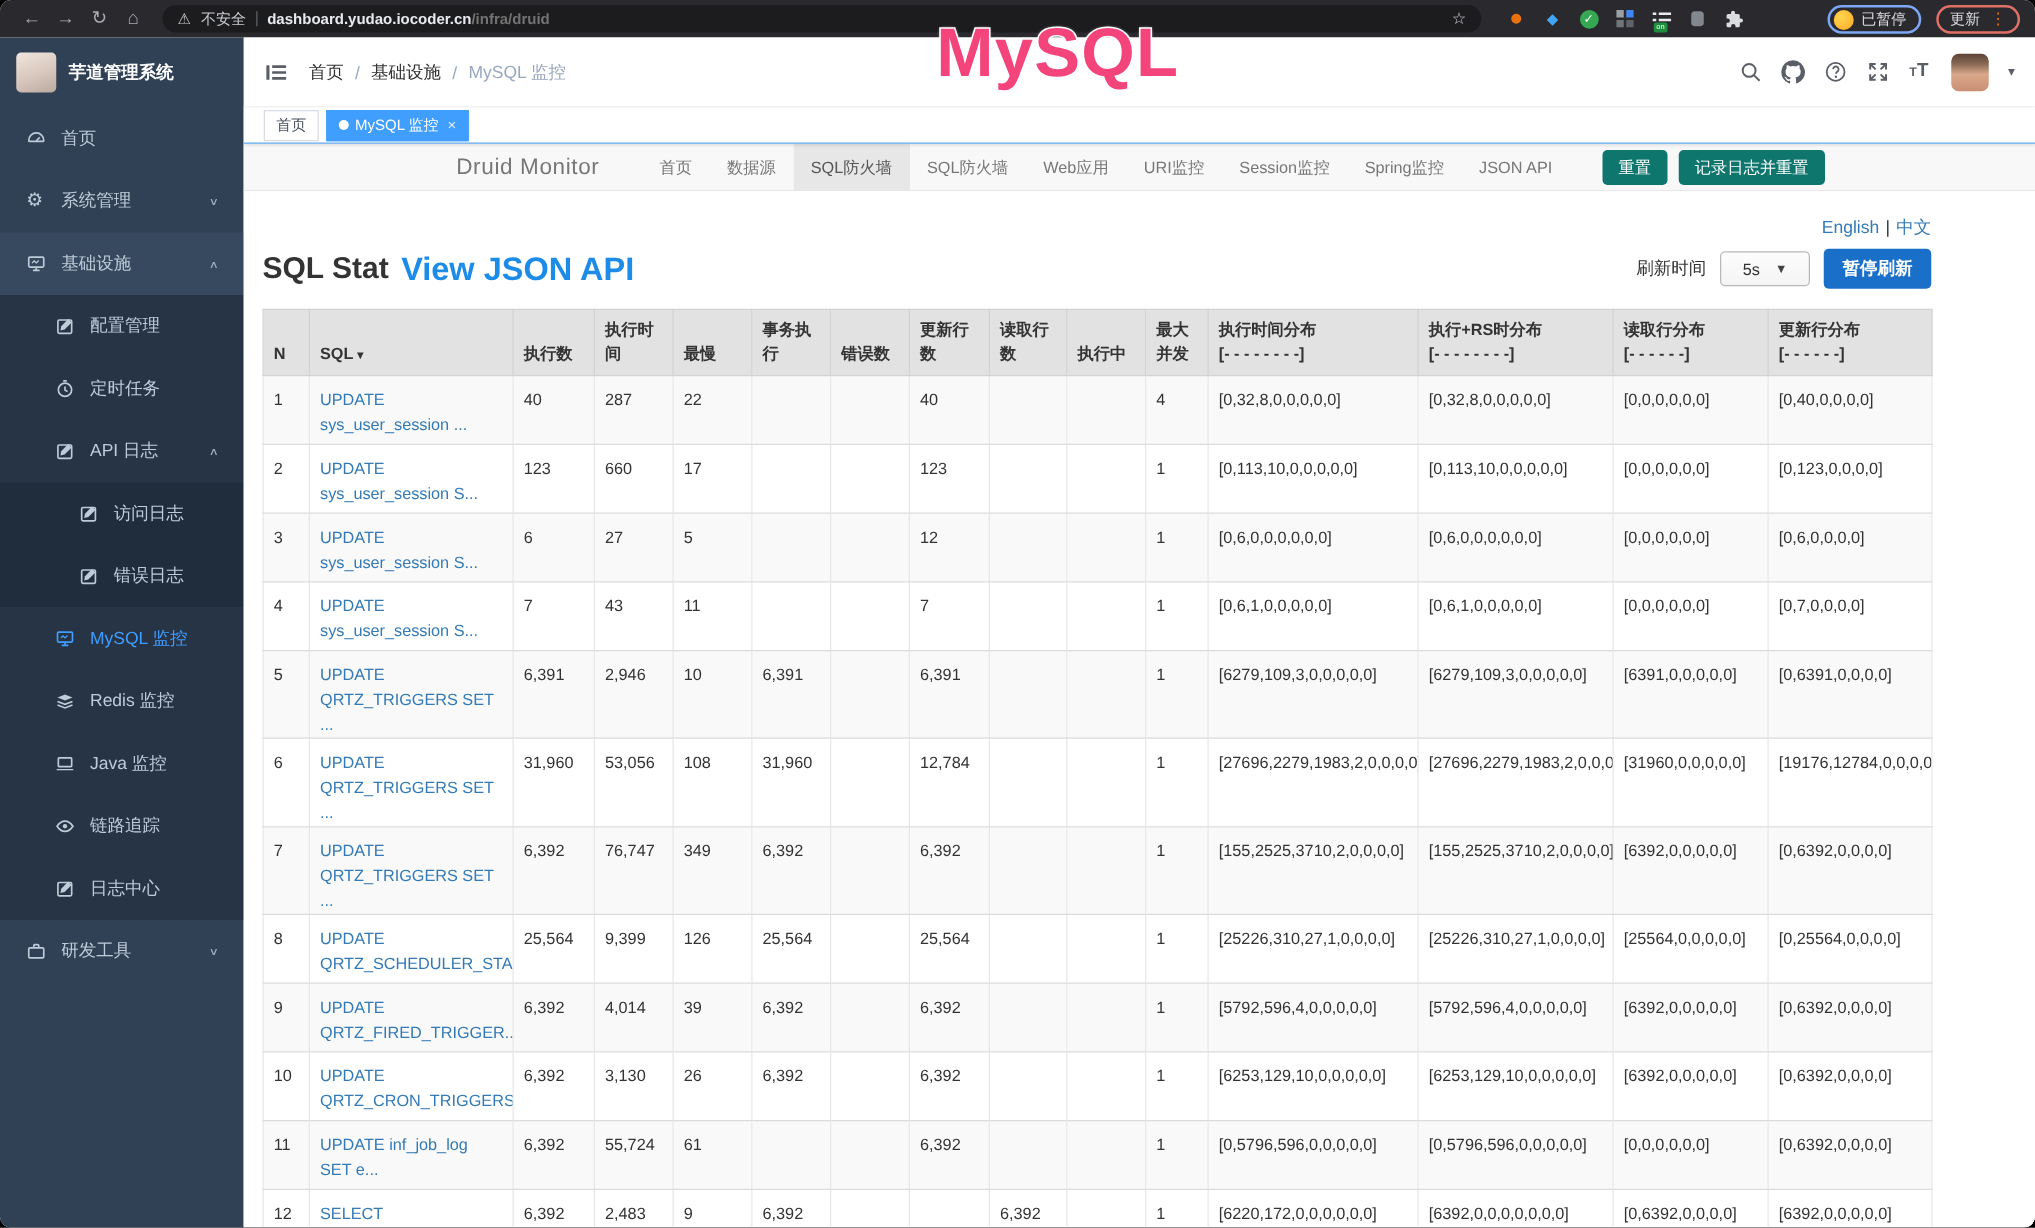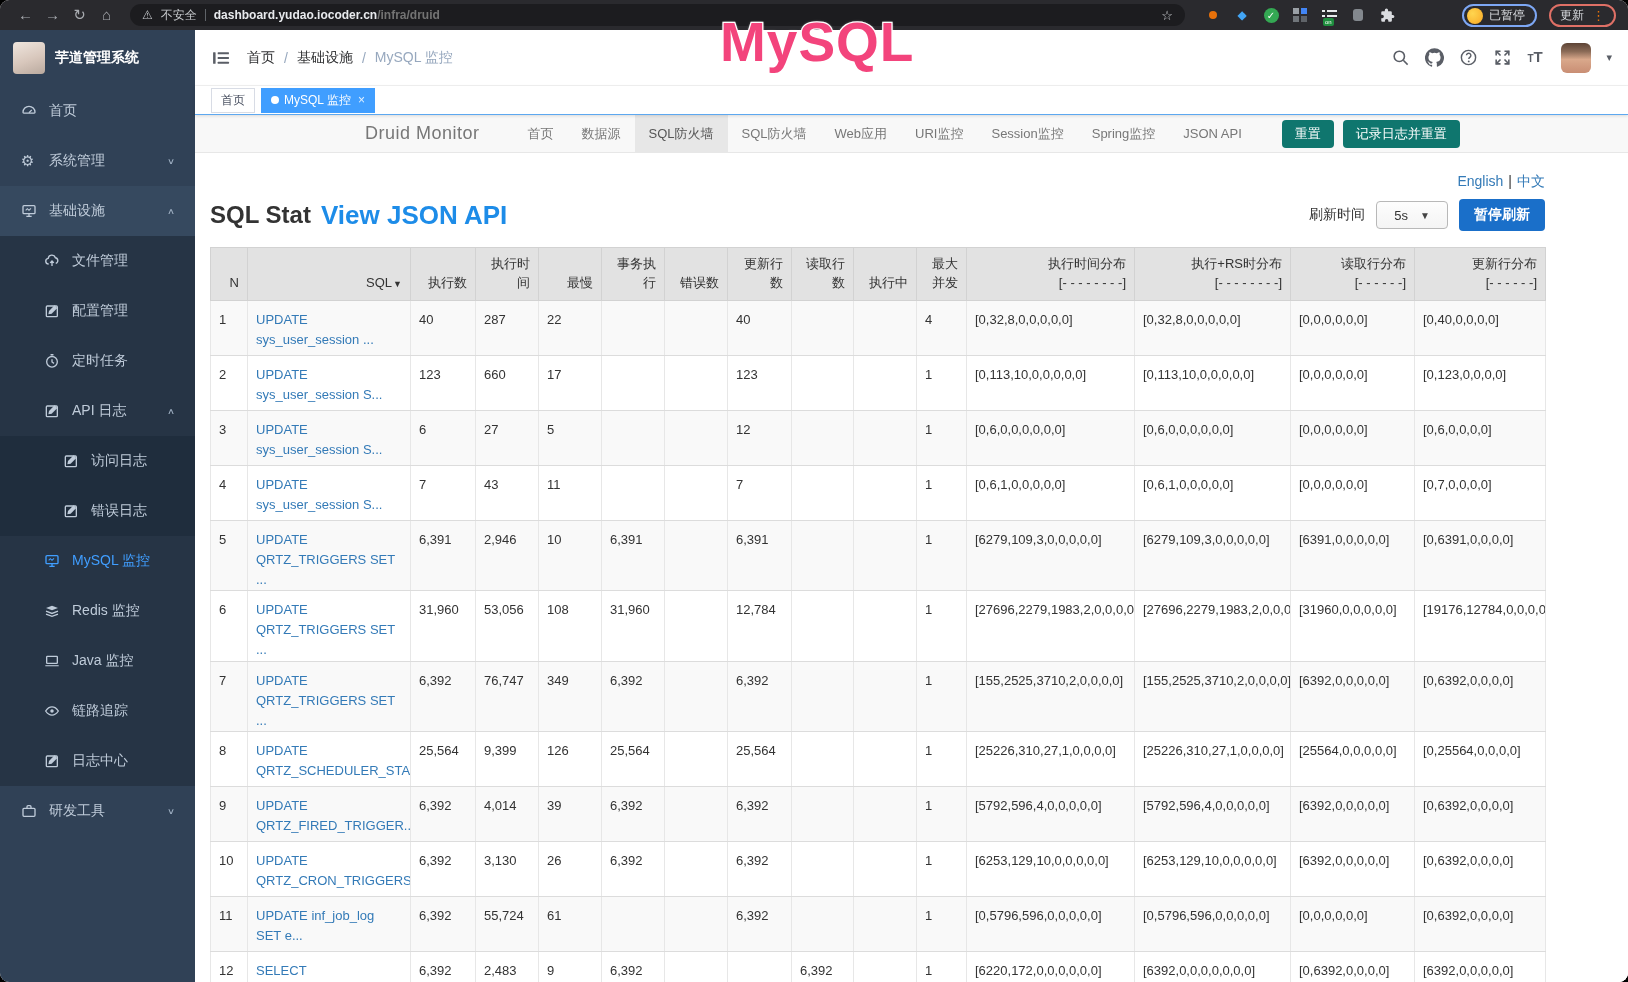--- a/index.html
+++ b/index.html
@@ -98,31 +98,31 @@
   .api-link{font-size:26px;font-weight:bold;color:#1d8ce8;margin-left:10px;text-decoration:none;cursor:pointer}
   .refresh{margin-left:auto;display:flex;align-items:center;gap:11px;font-size:14px;color:#333}
   .select{width:72px;height:28px;border:1px solid #b8b8b8;border-radius:4px;display:flex;align-items:center;
     justify-content:center;gap:12px;font-size:13px;background:linear-gradient(#fdfdfd,#f4f4f4);cursor:pointer}
   .select .car{font-size:10px;color:#444}
   .btn-pause{background:#1a6fc9;color:#fff;font-size:14px;font-weight:bold;padding:7px 15px;
     border-radius:4px;border:none;cursor:pointer}
 
   
   table{border-collapse:collapse;width:1335px;table-layout:fixed;font-size:13px}
-  th{background:#e2e2e2;border:1px solid #d2d2d2;vertical-align:bottom;text-align:right;
-    padding:7px 8px;color:#333;line-height:1.45;font-weight:normal}
+  th{background:#e2e2e2;border:1px solid #d2d2d2;vertical-align:bottom;text-align:left;
+    padding:7px 8px;color:#333;line-height:1.45;font-weight:bold}
   th .sub{display:block;white-space:nowrap}
   th .sort{font-size:9px;margin-left:1px}
   td{border:1px solid #e7e7e7;border-bottom:1px solid #dcdcdc;padding:9px 8px 0 8px;vertical-align:top;
     color:#333;height:55px;line-height:1.55;overflow:hidden}
   tbody tr:nth-child(odd) td{background:#f9f9f9}
   .sql-link{color:#337ab7;text-decoration:none;cursor:pointer}
 
   
-  .overlay-label{position:absolute;left:720px;top:10px;font-size:55px;font-weight:bold;color:#f3447c;
+  .overlay-label{position:absolute;left:749px;top:10px;font-size:55px;font-weight:bold;color:#f3447c;
     z-index:50;letter-spacing:1px;-webkit-text-stroke:2.5px #fff;paint-order:stroke fill;
     text-shadow:0 0 3px #fff}
 </style>
 </head>
 <body>
 
 <div class="window">
 
   <div class="chrome">
     <div id="chrome-nav" style="display:flex">
@@ -211,29 +211,20 @@
           <div class="side-item lvl1 open">
             <span class="ic">
               <svg viewBox="0 0 24 24">
                 <rect x="3" y="4" width="18" height="12" rx="1.5" fill="none" stroke="currentColor" stroke-width="2"></rect>
                 <path d="M8 20h8M12 16v4" stroke="currentColor" stroke-width="2" fill="none"></path>
                 <path d="M7 11l2.5-2.5L12 11l3-3" fill="none" stroke="currentColor" stroke-width="1.6"></path>
               </svg>
             </span>
             <span>基础设施</span>
             <span class="chev">∧</span>
-          </div>
-          <div class="side-item lvl2">
-            <span class="ic">
-              <svg viewBox="0 0 24 24">
-                <path d="M7 16.5a4.3 4.3 0 01-.7-8.55A5.5 5.5 0 0117 7.1a4.3 4.3 0 01.6 8.4" fill="none" stroke="currentColor" stroke-width="2"></path>
-                <path d="M12 19.5V12m-2.8 2.8L12 12l2.8 2.8" fill="none" stroke="currentColor" stroke-width="2"></path>
-              </svg>
-            </span>
-            <span>文件管理</span>
           </div>
           <div class="side-item lvl2">
             <span class="ic">
               <svg viewBox="0 0 24 24">
                 <rect x="3.5" y="4.5" width="16.5" height="16" rx="1.5" fill="none" stroke="currentColor" stroke-width="2"></rect>
                 <path d="M15.8 3.2l4.2 4.2L11.5 16l-5 1 1-5z" fill="currentColor"></path>
               </svg>
             </span>
             <span>配置管理</span>
           </div>

